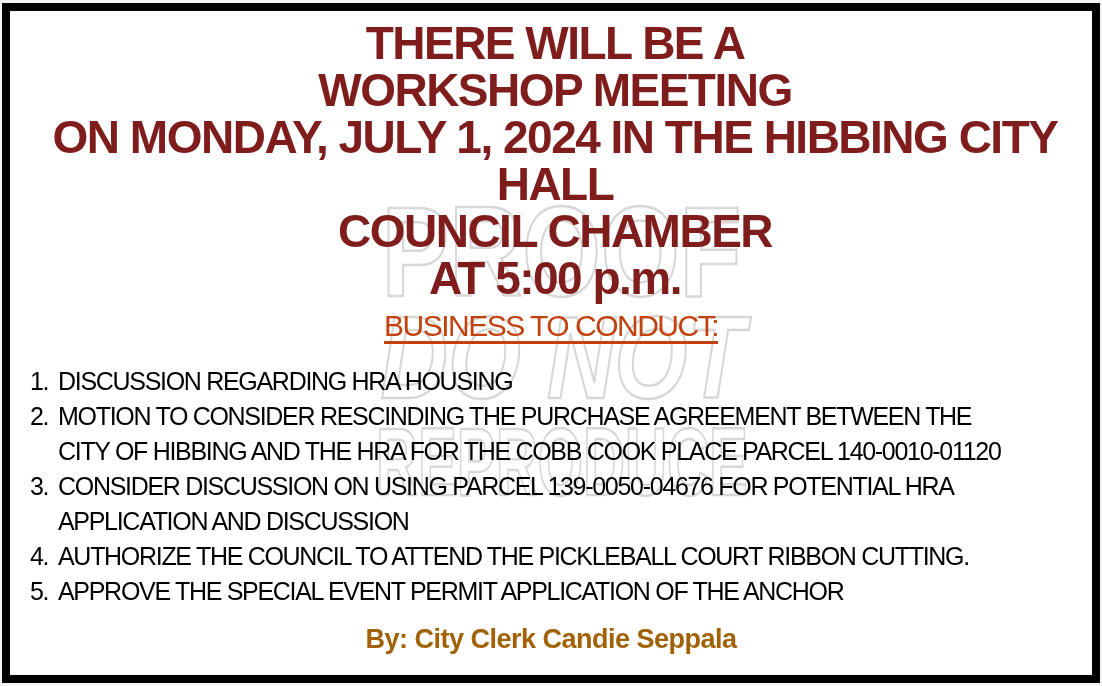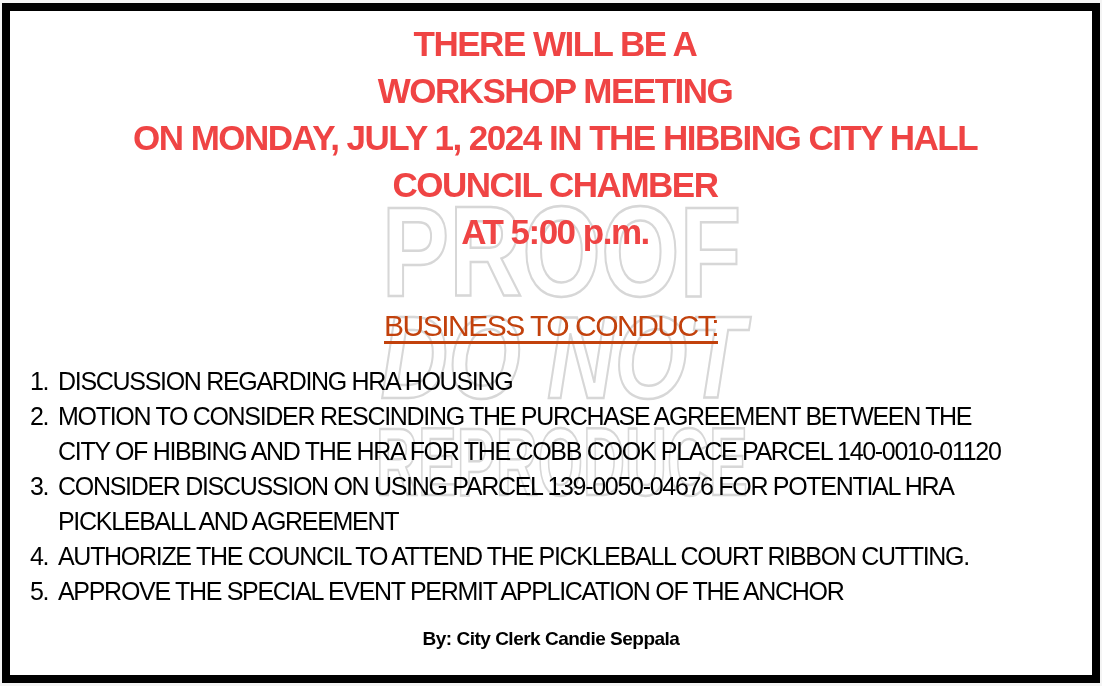--- a/index.html
+++ b/index.html
@@ -58,24 +58,24 @@
   .wm-reproduce { top: 402px; font-size: 97px; }
   .wm-reproduce span { transform: scaleX(0.60); }
   
   .title-block {
     position: absolute;
     top: 9px;
     left: 8px;
     right: 0;
     text-align: center;
     font-weight: bold;
-    font-size: 35px;
+    font-size: 46px;
     line-height: 47px;
     letter-spacing: -1.5px;
-    color: #ef4444;
+    color: #7f1d1d;
   }
   .section-heading {
     position: absolute;
     top: 298px;
     left: 0;
     right: 0;
     text-align: center;
     font-size: 30px;
     line-height: 34px;
     letter-spacing: -1.5px;
@@ -102,24 +102,24 @@
   .agenda-item .lines { flex: 1; }
   .agenda-item .lines span { display: block; white-space: nowrap; }
   
   .byline {
     position: absolute;
     top: 613px;
     left: 0;
     right: 0;
     text-align: center;
     font-weight: bold;
-    font-size: 19px;
+    font-size: 27px;
     line-height: 30px;
     letter-spacing: -0.5px;
-    color: #000000;
+    color: #a16207;
   }
 </style>
 </head>
 <body>
 
 <div class="page">
 
   <div class="watermark">
     <div class="wm-row wm-proof">
       <span>PROOF</span>
@@ -161,21 +161,21 @@
         <span class="lines">
           <span>MOTION TO CONSIDER RESCINDING THE PURCHASE AGREEMENT BETWEEN THE</span>
           <span>CITY OF HIBBING AND THE HRA FOR THE COBB COOK PLACE PARCEL 140-0010-01120</span>
         </span>
       </div>
 
       <div class="agenda-item">
         <span class="num">3.</span>
         <span class="lines">
           <span>CONSIDER DISCUSSION ON USING PARCEL 139-0050-04676 FOR POTENTIAL HRA</span>
-          <span>PICKLEBALL AND AGREEMENT</span>
+          <span>APPLICATION AND DISCUSSION</span>
         </span>
       </div>
 
       <div class="agenda-item">
         <span class="num">4.</span>
         <span class="lines">
           <span>AUTHORIZE THE COUNCIL TO ATTEND THE PICKLEBALL COURT RIBBON CUTTING.</span>
           <span></span>
         </span>
       </div>

